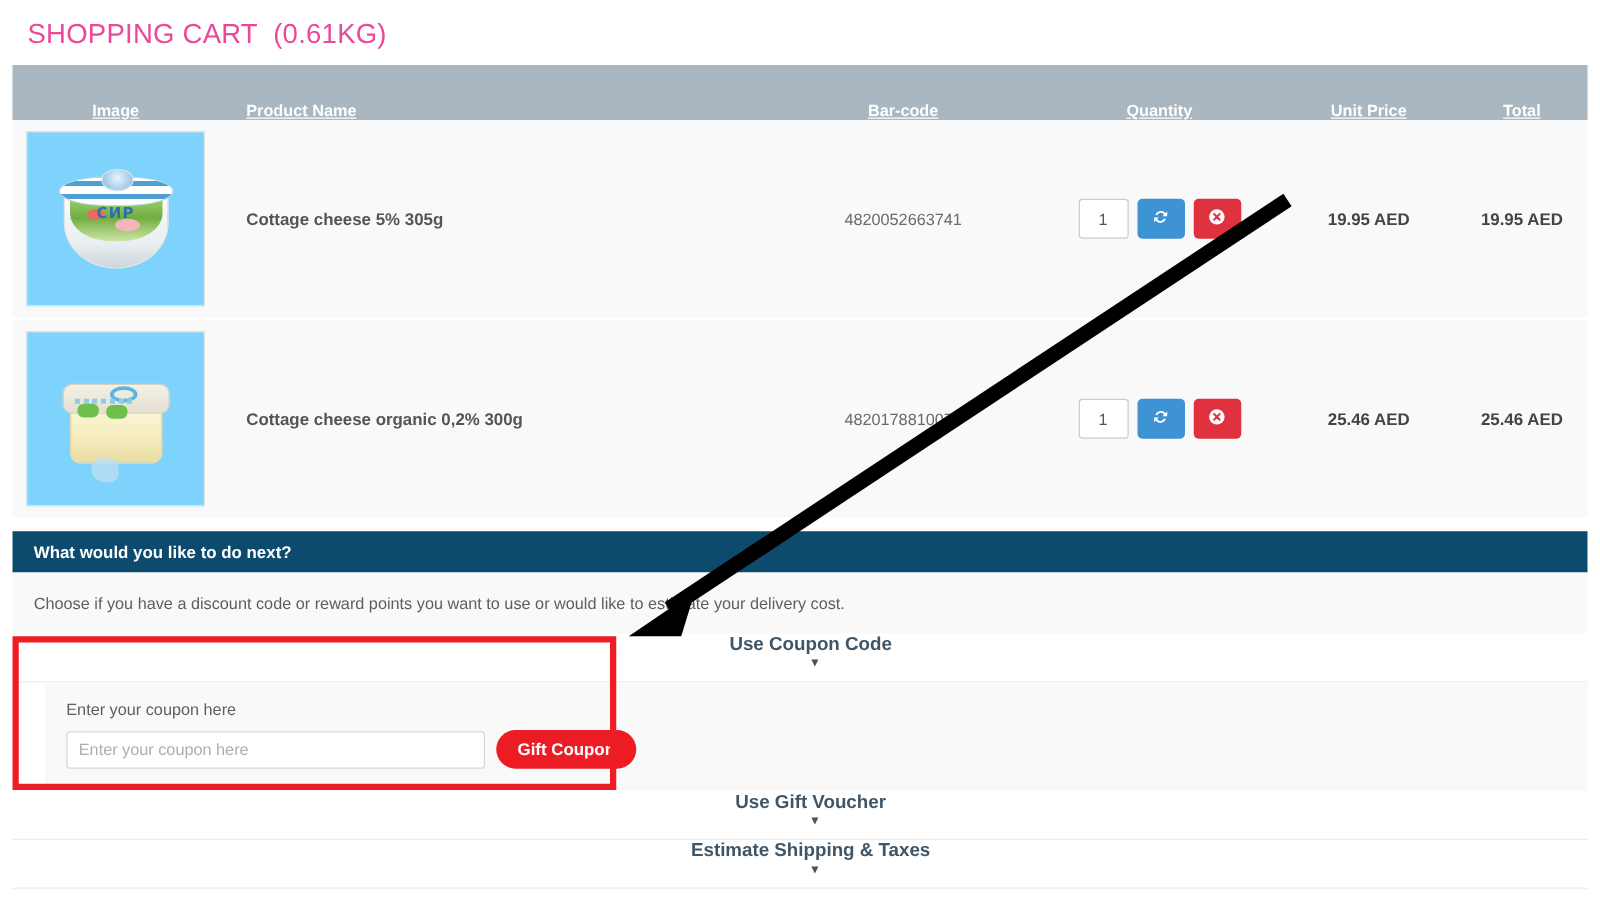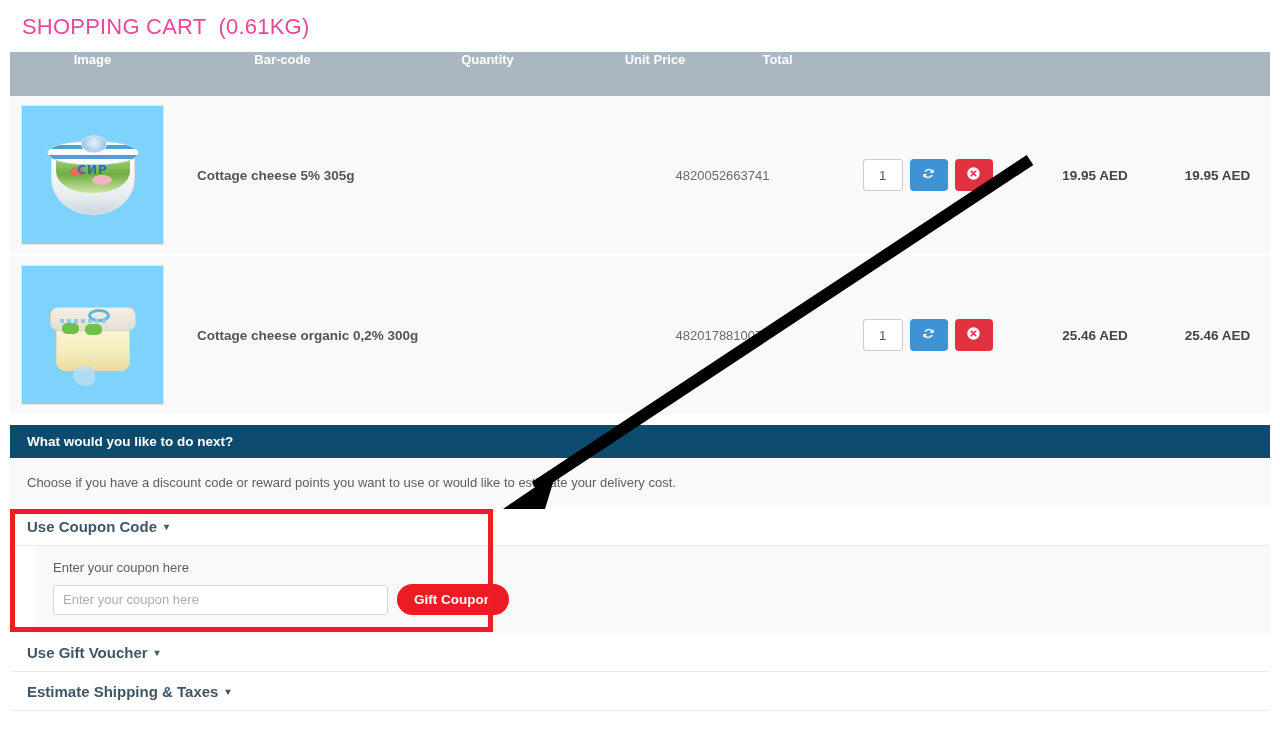--- a/index.html
+++ b/index.html
@@ -15,23 +15,23 @@
   
   .cart-title {
     position: absolute; left: 22px; top: 14px;
     font-size: 22px; color: #ec4899; letter-spacing: .2px;
     font-weight: 400; white-space: pre;
   }
 
   
   .cart-table { position: absolute; left: 10px; top: 52px; width: 1260px; }
   .thead {
-    display: flex; align-items: flex-start;
+    display: flex; align-items: flex-end;
     height: 44px; background: #aab7c0; color: #ffffff;
-    font-size: 13px; font-weight: bold;
+    font-size: 13px; font-weight: bold; text-decoration: underline;
   }
   .th { text-align: center; }
   .col-img   { width: 165px; }
   .col-name  { width: 440px; text-align: left !important; padding-left: 22px; }
   .col-code  { width: 215px; }
   .col-qty   { width: 195px; }
   .col-unit  { width: 140px; }
   .col-total { width: 105px; }
 
   .trow {
@@ -128,21 +128,21 @@
   .next-desc {
     position: absolute; left: 10px; top: 458px; width: 1260px; height: 49px;
     background: #f9f9f9; color: #5e5e5e; font-size: 13px;
     display: flex; align-items: center; padding-left: 17px;
   }
 
   .accordion { position: absolute; left: 10px; top: 507px; width: 1260px; }
   .acc-head {
     height: 39px; display: flex; align-items: center; padding-left: 17px;
     color: #3f5668; font-weight: bold; font-size: 15px; background: #fff;
-    border-bottom: 1px solid #ececec; cursor: pointer;
+    border-bottom: 1px solid #ececec; cursor: pointer; flex-direction: column;
   }
   .acc-head .caret { margin-left: 7px; font-size: 10px; color:#3f5668; }
   .acc-body {
     background: #f9f9f9; padding: 14px 17px 18px 17px; margin-left: 26px;
   }
   .field-label { font-size: 13px; color: #5e5e5e; margin-bottom: 9px; }
   .coupon-row { display: flex; align-items: center; }
   .coupon-input {
     width: 335px; height: 30px; border: 1px solid #d6d6d6; background: #fff;
     border-radius: 3px; padding: 0 9px; font-size: 13px; color: #555;
@@ -167,20 +167,21 @@
 <body>
 
 <div class="page">
 
   <div class="cart-title">SHOPPING CART  (0.61KG)</div>
 
   <div class="cart-table">
 
     <div class="thead">
       <div class="th col-img">Image</div>
+      <div class="th col-name">Product Name</div>
       <div class="th col-code">Bar-code</div>
       <div class="th col-qty">Quantity</div>
       <div class="th col-unit">Unit Price</div>
       <div class="th col-total">Total</div>
     </div>
 
     <div class="trow">
       <div class="cell col-img">
         <div class="thumb-wrap">
           <div class="prod1">

